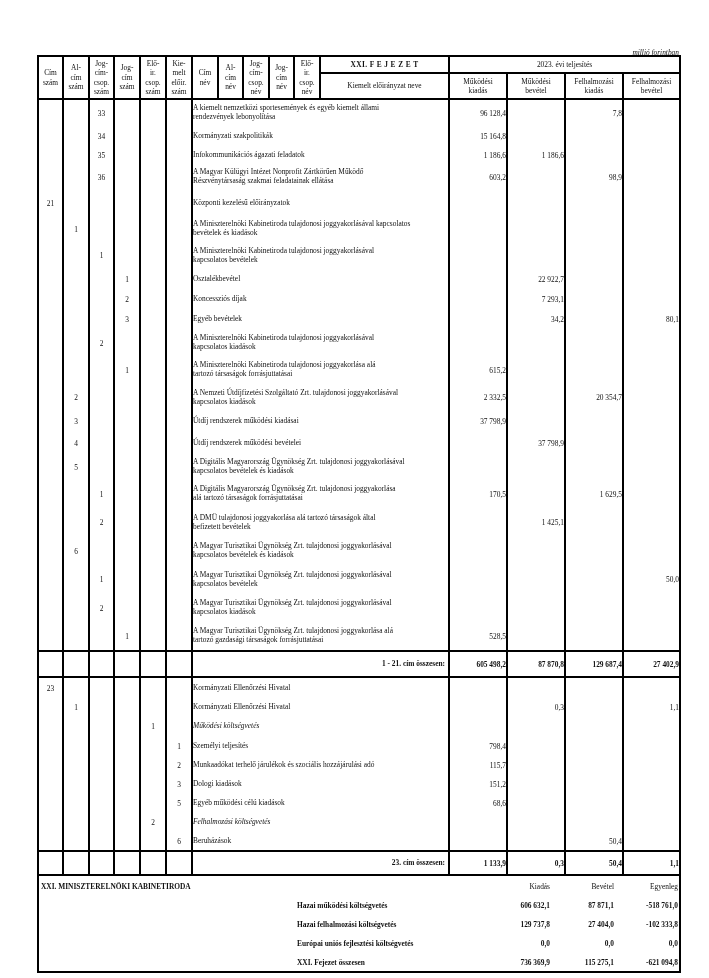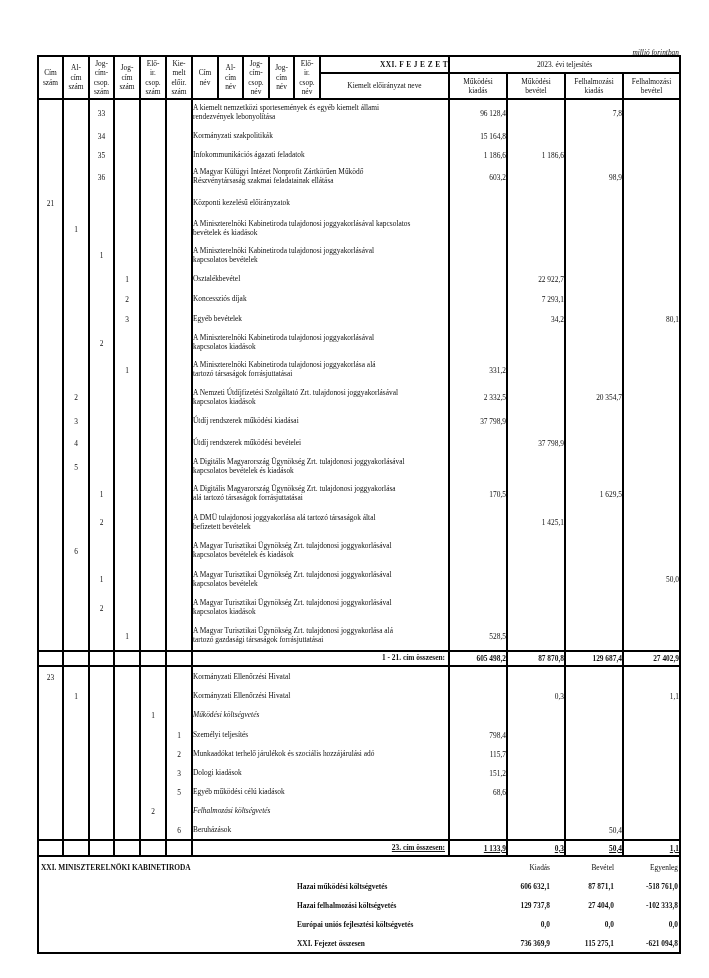--- a/index.html
+++ b/index.html
@@ -17,21 +17,21 @@
     border-collapse: collapse; table-layout: fixed;
   }
   table.main td, table.main th {
     padding: 0; vertical-align: middle; font-weight: normal;
     border-left: 2px solid #000; border-right: 2px solid #000;
   }
   table.main thead th {
     border: 2px solid #000; text-align: center;
     white-space: pre-line; line-height: 9.4px;
   }
-  table.main thead th.chapter { font-weight: bold; letter-spacing: 0.4px; text-align: right; }
+  table.main thead th.chapter { font-weight: bold; letter-spacing: 0.4px; }
   tr.h1 { height: 17px; }
   tr.h2 { height: 26px; }
   td.code { text-align: center; }
   td.name { white-space: pre; line-height: 8.8px; padding-right: 2px; overflow: visible; }
   td.val { text-align: right; padding-right: 3px; white-space: nowrap; }
   tr.total-row td { border-top: 2px solid #000; border-bottom: 2px solid #000; font-weight: bold; }
   tr.total-row td.name { text-align: right; padding-right: 3px; }
   .lvl0 { padding-left: 6px; font-weight: bold; }
   .lvl1 { padding-left: 16px; }
   .lvl2 { padding-left: 26px; }
@@ -279,21 +279,21 @@
       </tr>
       <tr class="body-row" style="height: 28px;">
         <td class="code"></td>
         <td class="code"></td>
         <td class="code"></td>
         <td class="code">1</td>
         <td class="code"></td>
         <td class="code"></td>
         <td class="name lvl3" colspan="6"><span>A Miniszterelnöki Kabinetiroda tulajdonosi joggyakorlása alá
 tartozó társaságok forrásjuttatásai</span></td>
-        <td class="val">331,2</td>
+        <td class="val">615,2</td>
         <td class="val"></td>
         <td class="val"></td>
         <td class="val"></td>
       </tr>
       <tr class="body-row" style="height: 27px;">
         <td class="code"></td>
         <td class="code">2</td>
         <td class="code"></td>
         <td class="code"></td>
         <td class="code"></td>
@@ -422,21 +422,21 @@
         <td class="code">1</td>
         <td class="code"></td>
         <td class="code"></td>
         <td class="name lvl3" colspan="6"><span>A Magyar Turisztikai Ügynökség Zrt. tulajdonosi joggyakorlása alá
 tartozó gazdasági társaságok forrásjuttatásai</span></td>
         <td class="val">528,5</td>
         <td class="val"></td>
         <td class="val"></td>
         <td class="val"></td>
       </tr>
-      <tr class="total-row" style="height: 15px; margin-top: 29px;">
+      <tr class="total-row" style="height: 26px; margin-top: 29px;">
         <td class="code"></td>
         <td class="code"></td>
         <td class="code"></td>
         <td class="code"></td>
         <td class="code"></td>
         <td class="code"></td>
         <td class="name" colspan="6">1 - 21. cím összesen:</td>
         <td class="val">605 498,2</td>
         <td class="val">87 870,8</td>
         <td class="val">129 687,4</td>
@@ -552,21 +552,21 @@
         <td class="code"></td>
         <td class="code"></td>
         <td class="code"></td>
         <td class="code">6</td>
         <td class="name lvl5" colspan="6"><span>Beruházások</span></td>
         <td class="val"></td>
         <td class="val"></td>
         <td class="val">50,4</td>
         <td class="val"></td>
       </tr>
-      <tr class="total-row" style="height: 16px; text-decoration: underline;">
+      <tr class="total-row" style="height: 24px;">
         <td class="code"></td>
         <td class="code"></td>
         <td class="code"></td>
         <td class="code"></td>
         <td class="code"></td>
         <td class="code"></td>
         <td class="name" colspan="6">23. cím összesen:</td>
         <td class="val">1 133,9</td>
         <td class="val">0,3</td>
         <td class="val">50,4</td>

